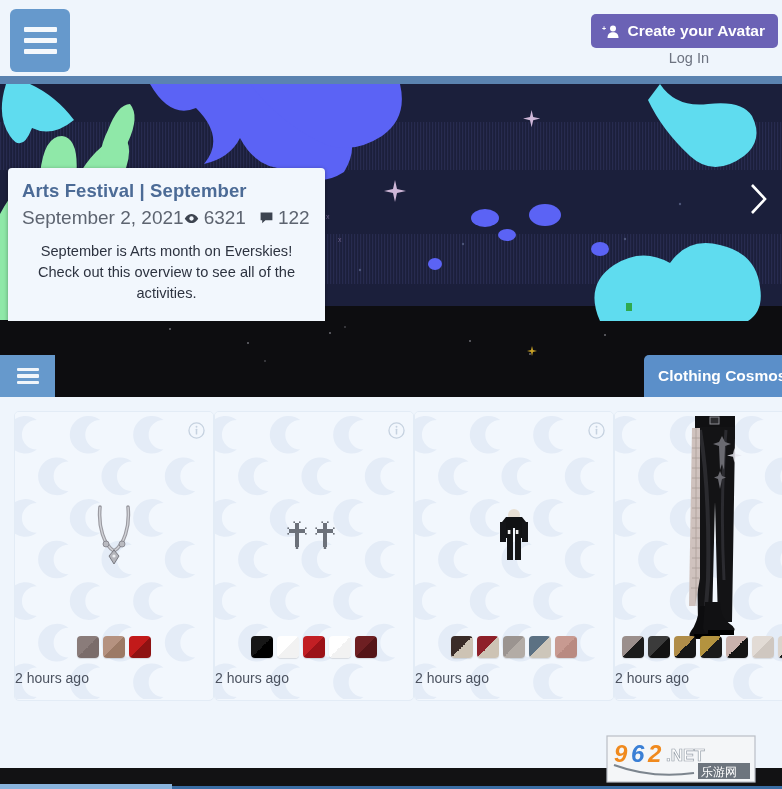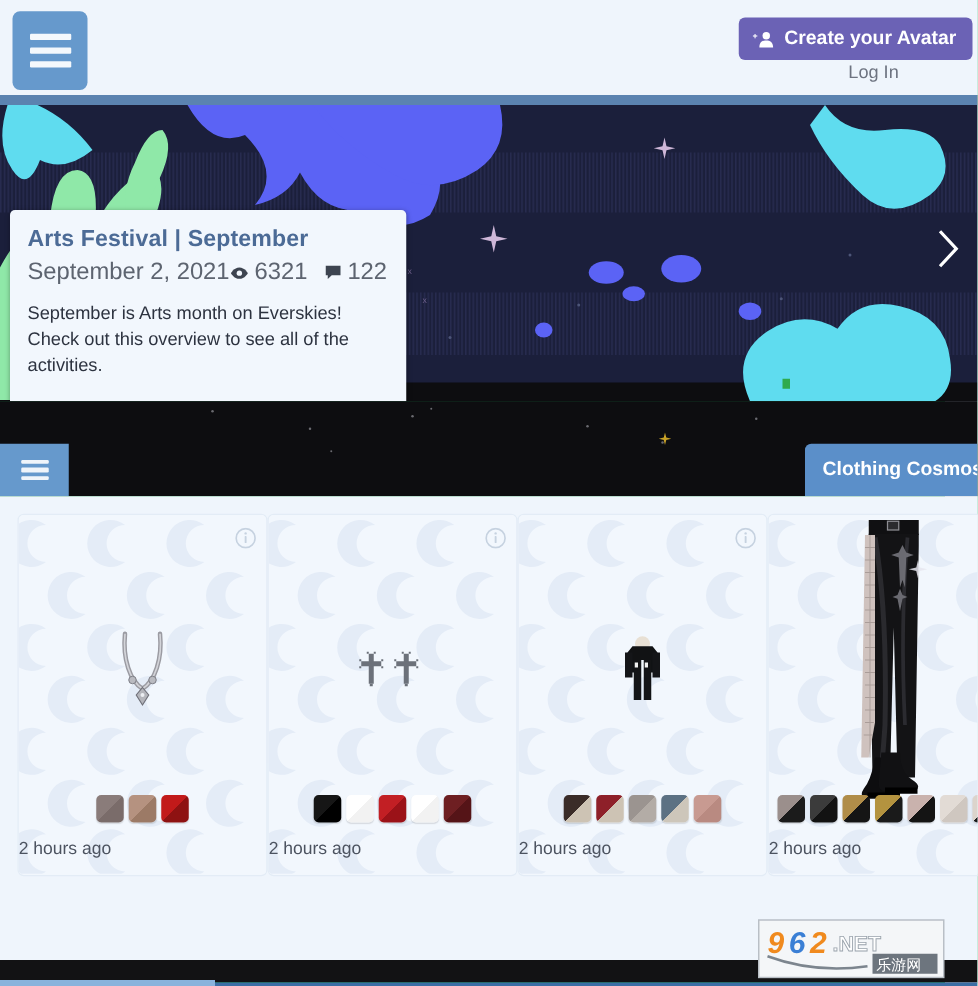--- a/index.html
+++ b/index.html
@@ -3,21 +3,21 @@
 <meta charset="utf-8">
 <title>Everskies</title>
 <style>
   * { box-sizing: border-box; margin: 0; padding: 0; }
   html, body {
     width: 782px; height: 789px;
     font-family: "Liberation Sans", sans-serif;
     background: #eef5fc;
     overflow: hidden;
   }
-  #app { position: relative; width: 756px; height: 789px; background:#22c55e; }
+  #app { position: relative; width: 756px; height: 789px; background:#1d4ed8; }
 
   
   .topbar {
     position: absolute; left:0; top:0; width:782px; height:76px;
     background:#eff5fc;
   }
   .hamburger-main {
     position:absolute; left:10px; top:9px; width:60px; height:63px;
     background:#6699cc; border-radius:6px;
     display:flex; flex-direction:column; align-items:center; justify-content:center;
@@ -28,21 +28,21 @@
   .avatar-btn {
     position:absolute; right:4px; top:14px; height:34px;
     background:#6b62b5; color:#fff; border:none; border-radius:5px;
     padding:0 13px 0 11px; font-size:15.5px; font-weight:bold;
     display:flex; align-items:center; gap:7px; cursor:pointer;
     font-family:"Liberation Sans", sans-serif;
     white-space:nowrap;
   }
   .avatar-btn .ico { display:flex; align-items:center; }
   .login-link {
-    position:absolute; right:63px; top:50px;
+    position:absolute; right:73px; top:50px;
     font-size:14.5px; color:#6d7380; cursor:pointer;text-align:right;
   }
 
   
   .banner {
     position:absolute; left:0; top:76px; width:782px; height:245px;
     overflow:hidden; background:#1b1f3b;
   }
   .banner-strip { position:absolute; left:0; top:0; width:782px; height:8px; background:#5b83b0; }
   .banner-art { position:absolute; left:0; top:8px; width:782px; height:237px; display:block; }
@@ -52,21 +52,21 @@
     background:#f2f7fd; border-radius:4px;
     box-shadow:0 1px 4px rgba(0,0,0,.35);
     padding:12px 14px 10px 14px;
   }
   .news-title { font-size:18.5px; font-weight:bold; color:#4c6b96; letter-spacing:.1px; }
   .news-meta { display:flex; align-items:center; margin-top:5px; font-size:19px; color:#5d6470; }
   .news-date { flex:0 0 auto; }
   .news-stats { margin-left:auto; display:flex; align-items:center; gap:5px; margin-right:28px; }
   .news-stats .stat { display:flex; align-items:center; gap:5px; }
   .news-stats .stat + .stat { margin-left:9px;justify-content:flex-end; }
-  .news-body { margin-top:12px; font-size:14.6px; line-height:21px; color:#2d3340; }
+  .news-body { margin-top:12px; font-size:14.6px; line-height:21px; color:#2d3340;text-align:center; }
   .banner-next {
     position:absolute; right:6px; top:50%; transform:translateY(-50%);
     width:34px; height:44px; display:flex; align-items:center; justify-content:center;
     cursor:pointer;
   }
 
   
   .tabzone { position:absolute; left:0; top:321px; width:782px; height:76px; background:#0d0d10; overflow:hidden; }
   .starfield { position:absolute; inset:0; }
   .tabrow { position:absolute; left:0; bottom:0; width:782px; height:42px; }

